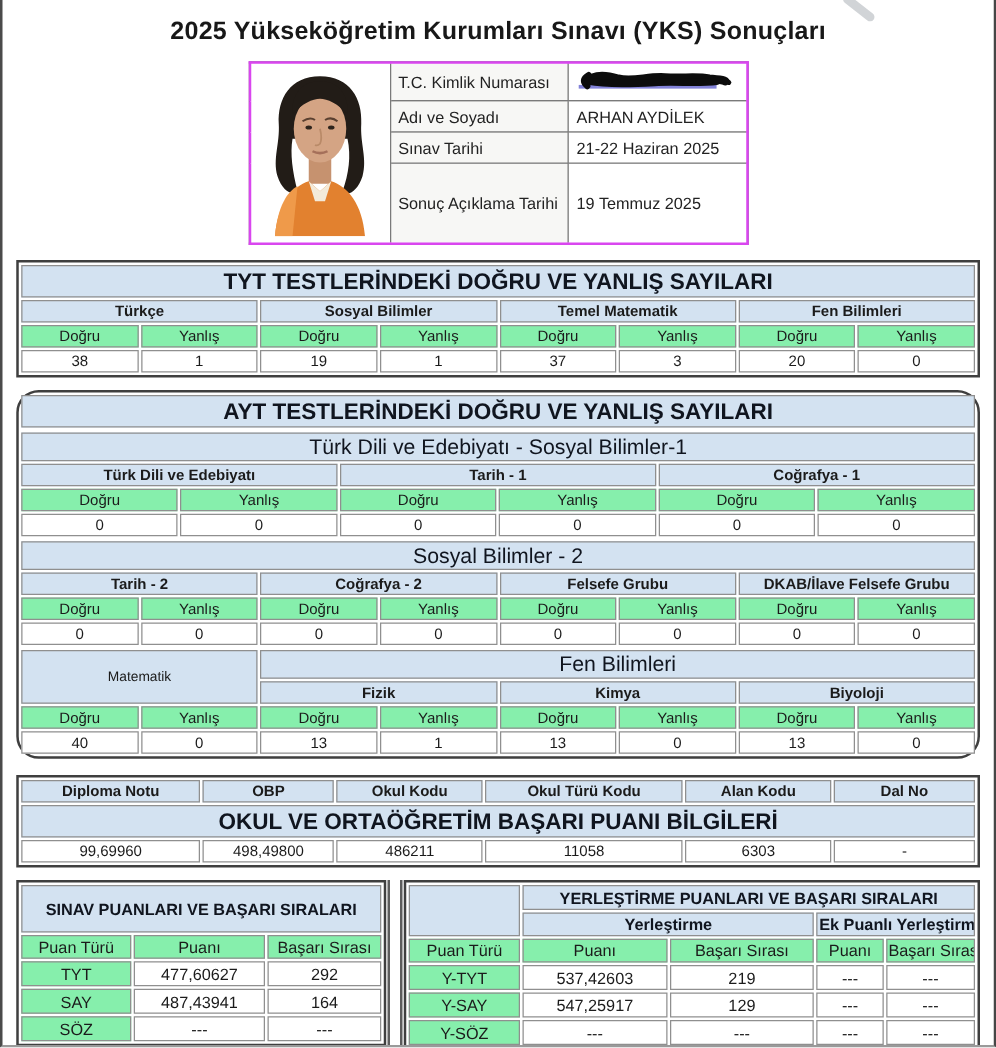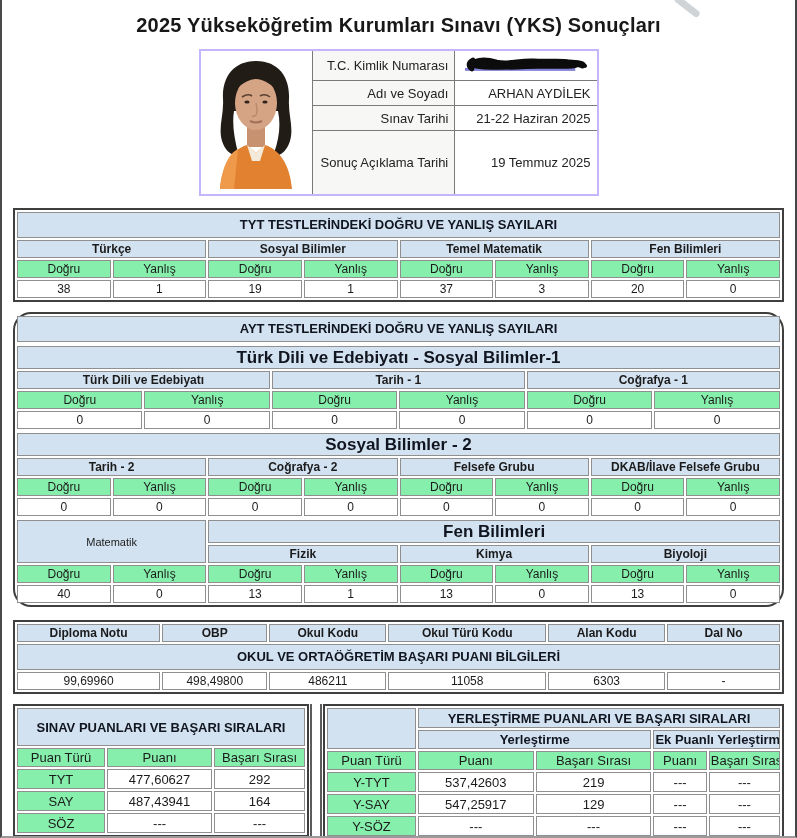--- a/index.html
+++ b/index.html
@@ -25,23 +25,22 @@
     text-align: center;
     font-size: 20px; line-height: 26px;
     font-weight: bold; color: #181818;
     letter-spacing: .2px;
   }
   
   .info-table {
     margin: 11px auto 0;
     border-collapse: collapse;
     width: 400px;
-    border: 2px solid #c4b5fd;
+    border: 2px solid #d946ef;
     background: #737373;
-    text-align: right;
   }
   .info-table td { border: 1px solid #7a7a7a; font-size: 13px; color: #222; }
   .info-table td.i-label { width: 142px; padding: 3px 6px; background: #f7f7f5; }
   .info-table td.i-value { width: 142px; padding: 3px 6px; background: #ffffff; font-size: 13px; }
   .info-table td.photo-cell { width: 112px; padding: 2px; background: #ffffff; text-align: center; vertical-align: middle; }
   .info-table tr.r-std { height: 25px; }
   .info-table tr.r-tall { height: 64px; }
   
   .main { margin: 0 11px; }
   .box {
@@ -58,22 +57,22 @@
     border: 1px solid #8f8f8f;
     background: #ffffff;
     text-align: center;
     font-size: 12px; line-height: 14px;
     color: #1b1b1b;
     padding: 1px 1px;
     white-space: nowrap; overflow: hidden;
   }
   td.blue { background: #d3e2f1; }
   td.gray { background: #86efac; }
-  td.title { font-size: 13px; line-height: 20px; font-weight: bold; color: #10151f; padding: 2px; }
-  td.sec   { font-size: 17px; line-height: 19px; font-weight: bold; color: #10151f; padding: 1px; }
+  td.title { font-size: 18px; line-height: 20px; font-weight: bold; color: #10151f; padding: 2px; }
+  td.sec   { font-size: 17px; line-height: 19px; font-weight: normal; color: #10151f; padding: 1px; }
   td.subj  { font-weight: bold; font-size: 12px; }
   td.mat   { font-weight: normal; font-size: 11px; }
   .mt12 { margin-top: 12px; } .mt10 { margin-top: 10px; border-radius: 18px; } .mt14 { margin-top: 13px; }
   
   .bottom-row { display: flex; align-items: flex-start; margin: 10px 11px 0; }
   .box-left  { width: 296px; }
   .gap-strip {
     width: 12px; align-self: stretch; min-height: 168px;
     border-left: 2px solid #5c5c5c; border-right: 2px solid #5c5c5c;
     background: #ffffff; margin: 0 1px;

